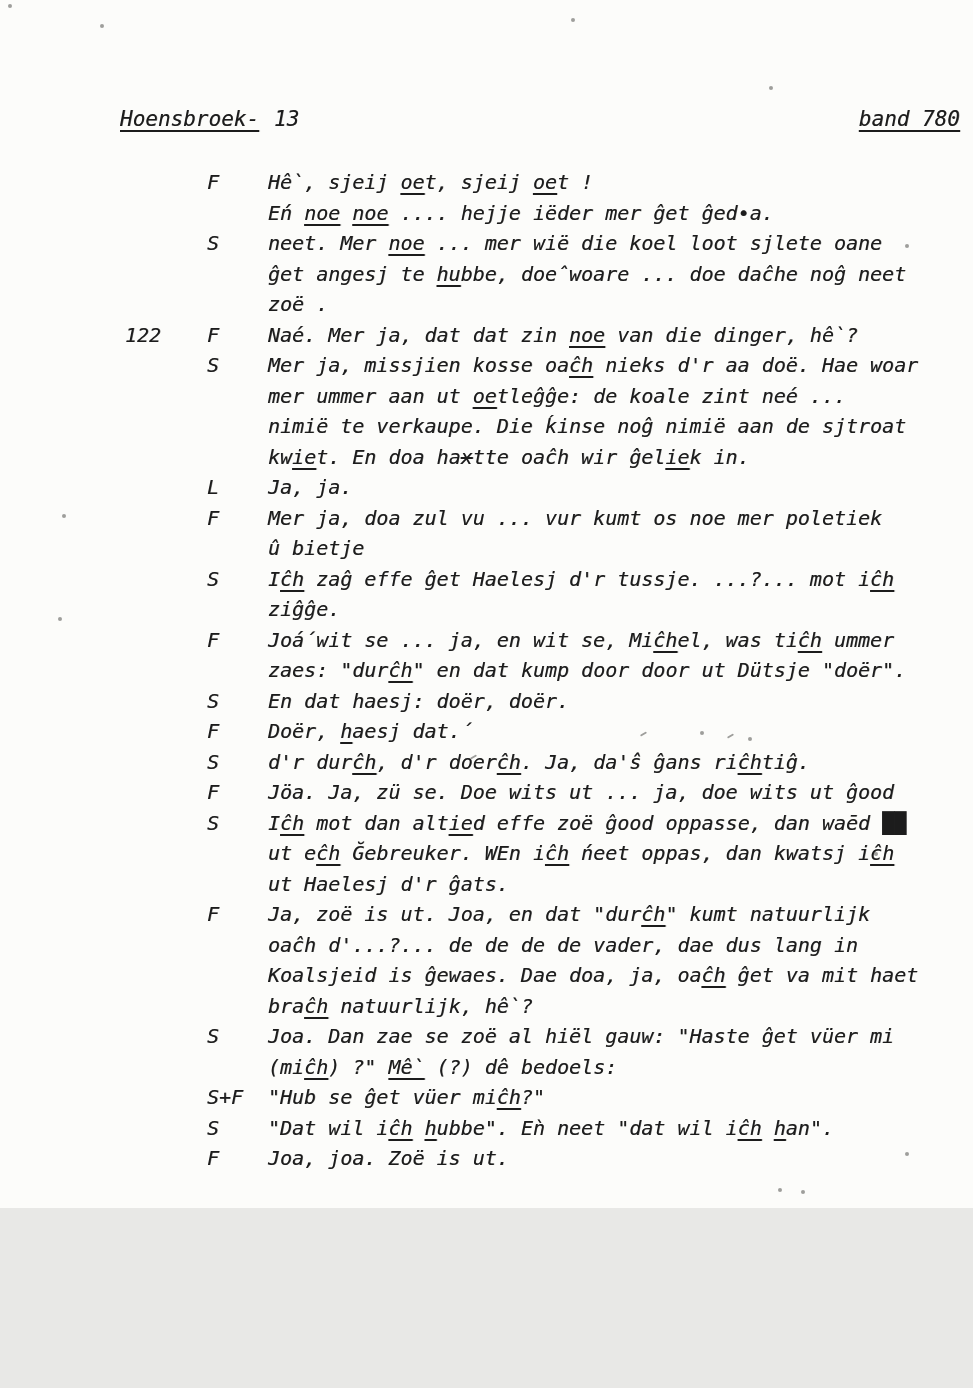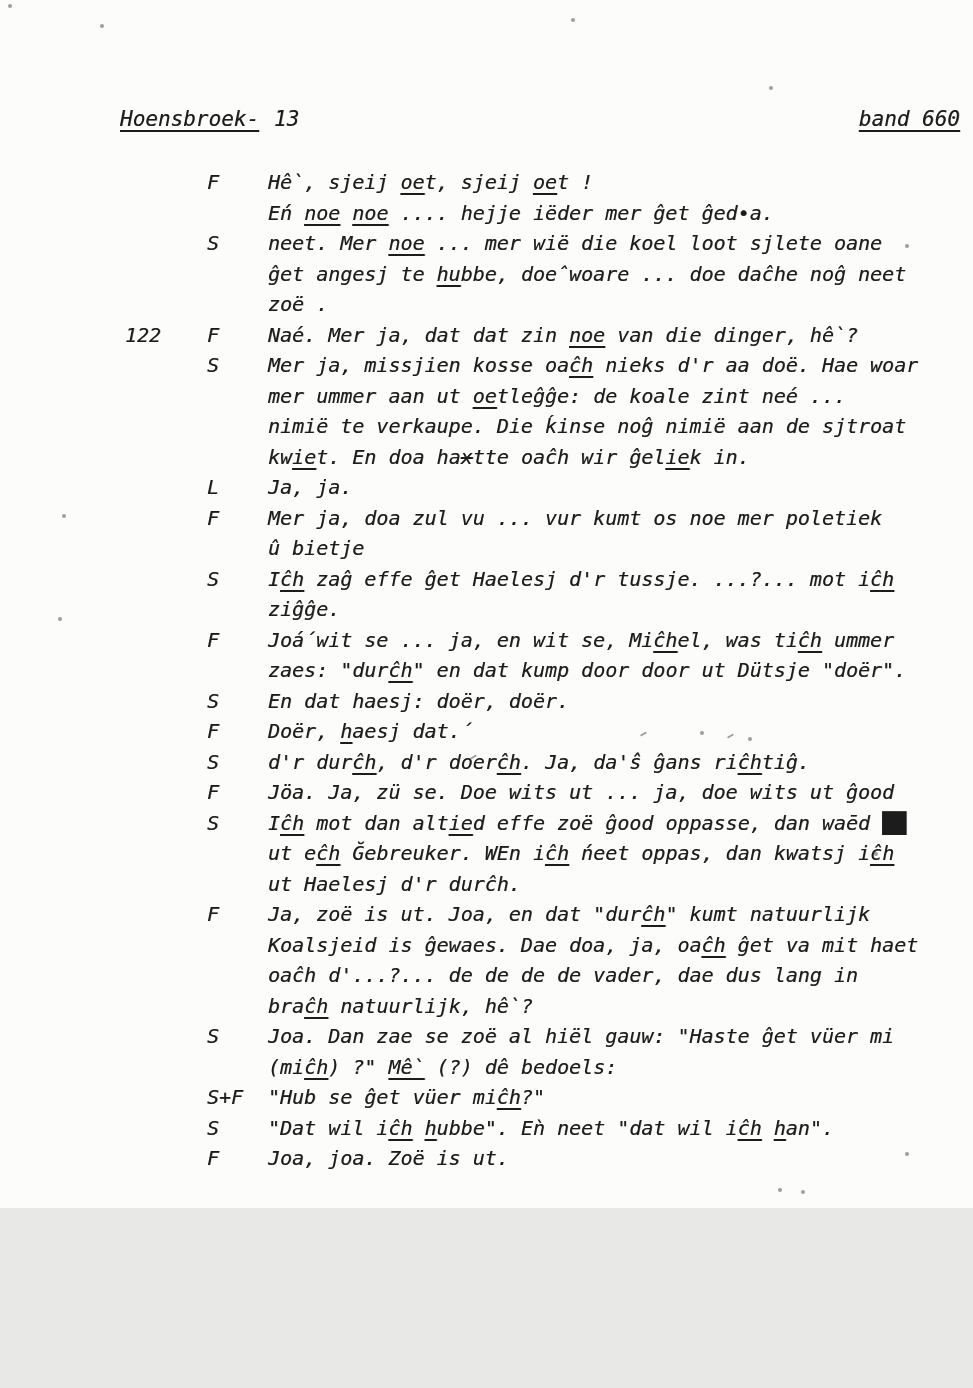--- a/index.html
+++ b/index.html
@@ -52,21 +52,21 @@
 </head>
 <body>
 
 <div class="page">
 
   <div class="header">
     <div>
       <u>Hoensbroek-</u><span class="title-number">13</span>
     </div>
     <div>
-      <u>band 660</u>
+      <u>band 780</u>
     </div>
   </div>
 
   <div class="transcript">
       <div class="turn">
         <div class="margin-col"> </div>
         <div class="speaker-col">F</div>
         <div class="text-col">
           <div class="tline">Hề, sjeij <u>oe</u>t, sjeij <u>oe</u>t !</div>
           <div class="tline">Eń <u>noe</u> <u>noe</u> .... hejje iëder mer ĝet ĝed•a.</div>
@@ -156,30 +156,30 @@
         <div class="text-col">
           <div class="tline">Jöa. Ja, zü se. Doe wits ut ... ja, doe wits ut ĝood</div>
         </div>
       </div>
       <div class="turn">
         <div class="margin-col"> </div>
         <div class="speaker-col">S</div>
         <div class="text-col">
           <div class="tline">I<u>ĉh</u> mot dan alt<u>ie</u>d effe zoë ĝood oppasse, dan waēd ██</div>
           <div class="tline">ut e<u>ĉh</u> Ğebreuker. WEn i<u>ĉh</u> ńeet oppas, dan kwatsj i<u>ĉh</u></div>
-          <div class="tline">ut Haelesj d'r durĉh.</div>
+          <div class="tline">ut Haelesj d'r ĝats.</div>
         </div>
       </div>
       <div class="turn">
         <div class="margin-col"> </div>
         <div class="speaker-col">F</div>
         <div class="text-col">
           <div class="tline">Ja, zoë is ut. Joa, en dat "dur<u>ĉh</u>" kumt natuurlijk</div>
+          <div class="tline">oaĉh d'...?... de de de de vader, dae dus lang in</div>
           <div class="tline">Koalsjeid is ĝewaes. Dae doa, ja, oa<u>ĉh</u> ĝet va mit haet</div>
-          <div class="tline">oaĉh d'...?... de de de de vader, dae dus lang in</div>
           <div class="tline">bra<u>ĉh</u> natuurlijk, hề?</div>
         </div>
       </div>
       <div class="turn">
         <div class="margin-col"> </div>
         <div class="speaker-col">S</div>
         <div class="text-col">
           <div class="tline">Joa. Dan zae se zoë al hiël gauw: "Haste ĝet vüer mi</div>
           <div class="tline">(mi<u>ĉh</u>) ?" <u>Mề</u> (?) dê bedoels:</div>
         </div>

